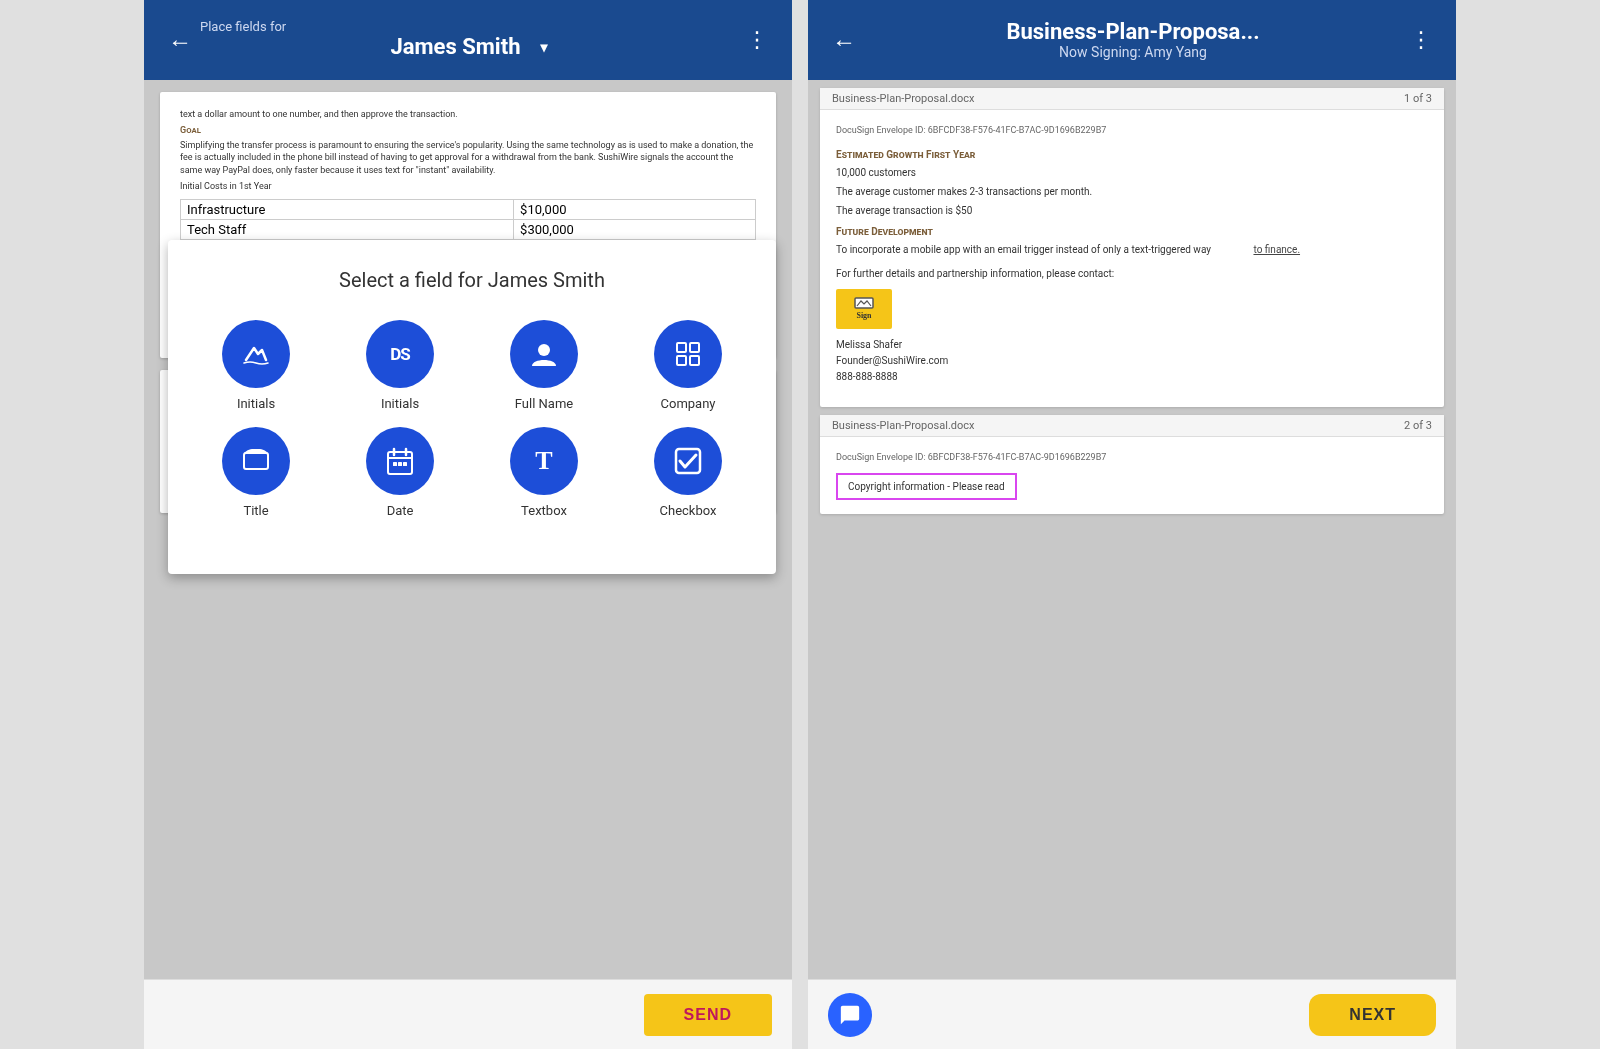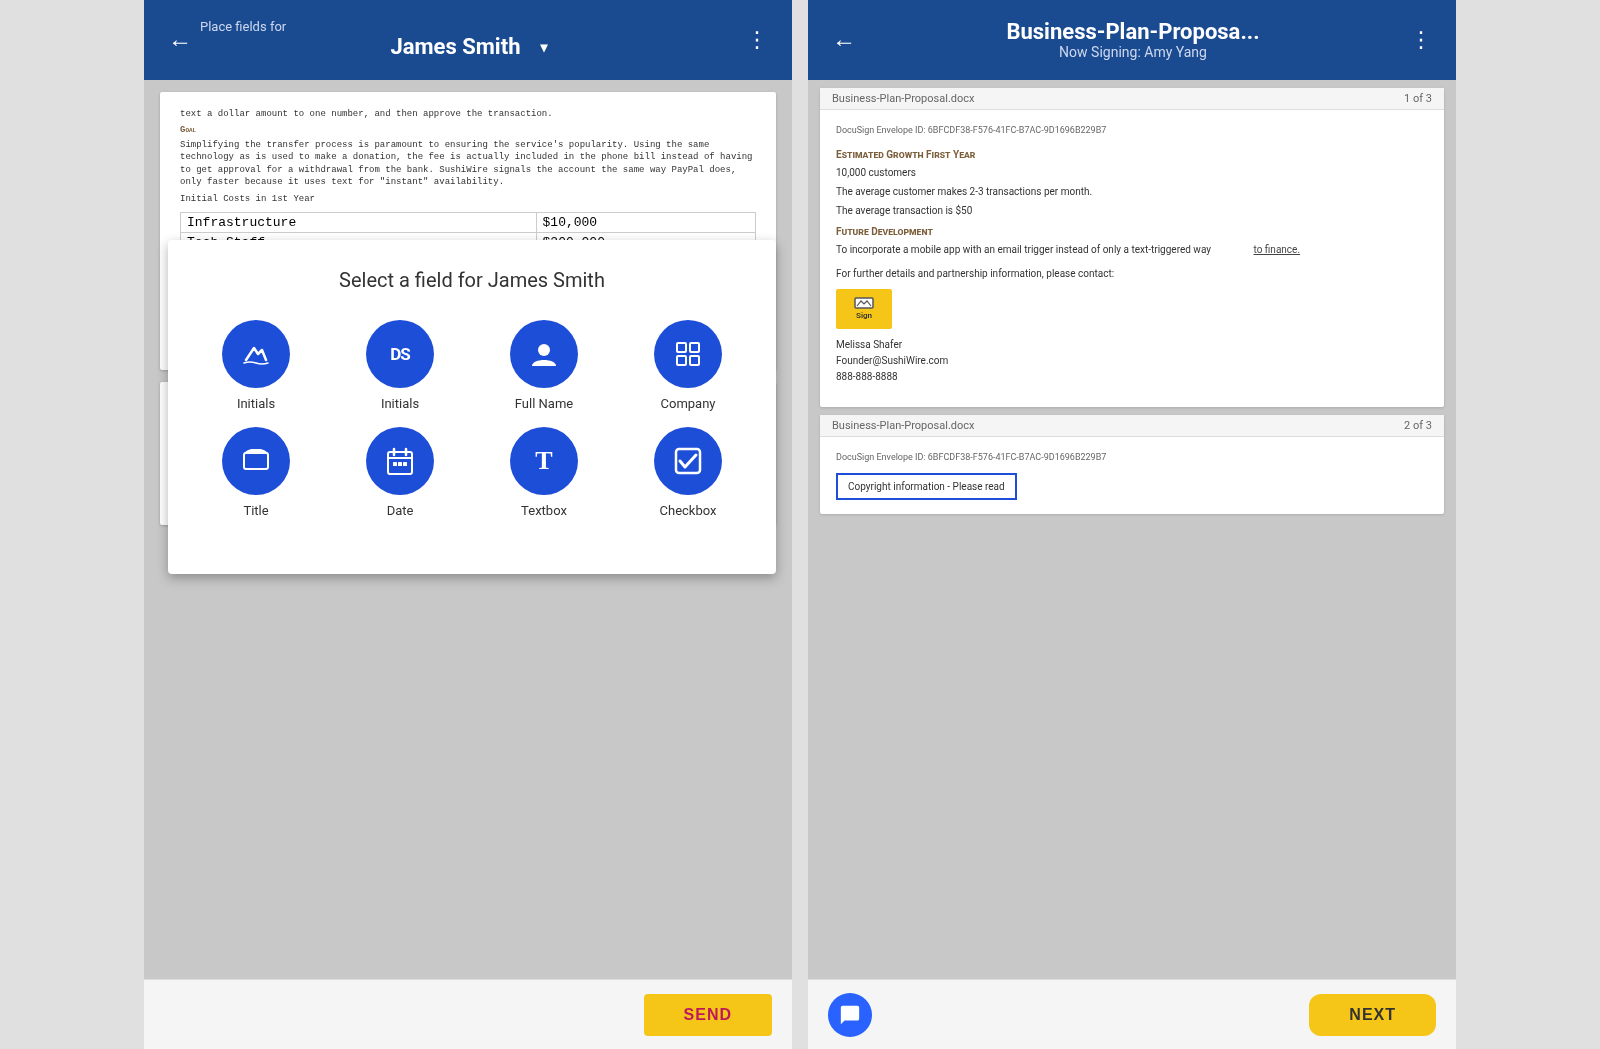--- a/index.html
+++ b/index.html
@@ -77,21 +77,20 @@
       position: relative;
     }
 
     
     .doc-page {
       background: white;
       margin: 12px 16px;
       border-radius: 2px;
       padding: 16px 20px;
       box-shadow: 0 1px 3px rgba(0,0,0,0.2);
-      font-family: Liberation Mono, monospace;
     }
 
     .doc-page p, .doc-page .doc-text {
       font-size: 9px;
       color: #333;
       line-height: 1.4;
       margin-bottom: 4px;
     }
 
     .doc-heading {
@@ -548,39 +547,39 @@
           </p>
 
           <p style="margin-top:10px;font-size:10px;">For further details and partnership information, please contact:</p>
 
           <div style="margin:8px 0;">
             <div class="sign-widget">
               <svg width="20" height="14" viewBox="0 0 20 14" fill="none">
                 <rect x="1" y="1" width="18" height="10" rx="1" stroke="#555" stroke-width="1.5" fill="white"></rect>
                 <path d="M3 9 L7 4 L10 7 L13 4 L17 9" stroke="#555" stroke-width="1.2" fill="none"></path>
               </svg>
-              <span style="font-size:8px;color:#333;font-weight:600;">Sign</span>
+              <span style="font-size:8px;color:#333;font-weight:600;font-family:Liberation Serif, serif;">Sign</span>
             </div>
             <div class="contact-block">
               <div>Melissa Shafer</div>
               <div>Founder@SushiWire.com</div>
               <div>888-888-8888</div>
             </div>
           </div>
         </div>
       </div>
 
       <div class="right-doc-page" style="min-height:90px;">
         <div class="right-doc-header">
           <span>Business-Plan-Proposal.docx</span>
           <span>2 of 3</span>
         </div>
         <div class="right-doc-body">
           <p style="font-size:9px;color:#666;margin-bottom:10px;">DocuSign Envelope ID: 6BFCDF38-F576-41FC-B7AC-9D1696B229B7</p>
-          <div style="border:2px solid #1d4ed8;padding:6px 10px;display:inline-block;font-size:10px;color:#333;">Copyright information - Please read</div>
+          <div style="border:2px solid #d946ef;padding:6px 10px;display:inline-block;font-size:10px;color:#333;">Copyright information - Please read</div>
         </div>
       </div>
 
     </div>
   </div>
 
   <div class="right-bottom">
     <div class="chat-btn">
       <svg width="22" height="22" viewBox="0 0 24 24" fill="white">
         <path d="M20 2H4C2.9 2 2 2.9 2 4V22L6 18H20C21.1 18 22 17.1 22 16V4C22 2.9 21.1 2 20 2Z"></path>

